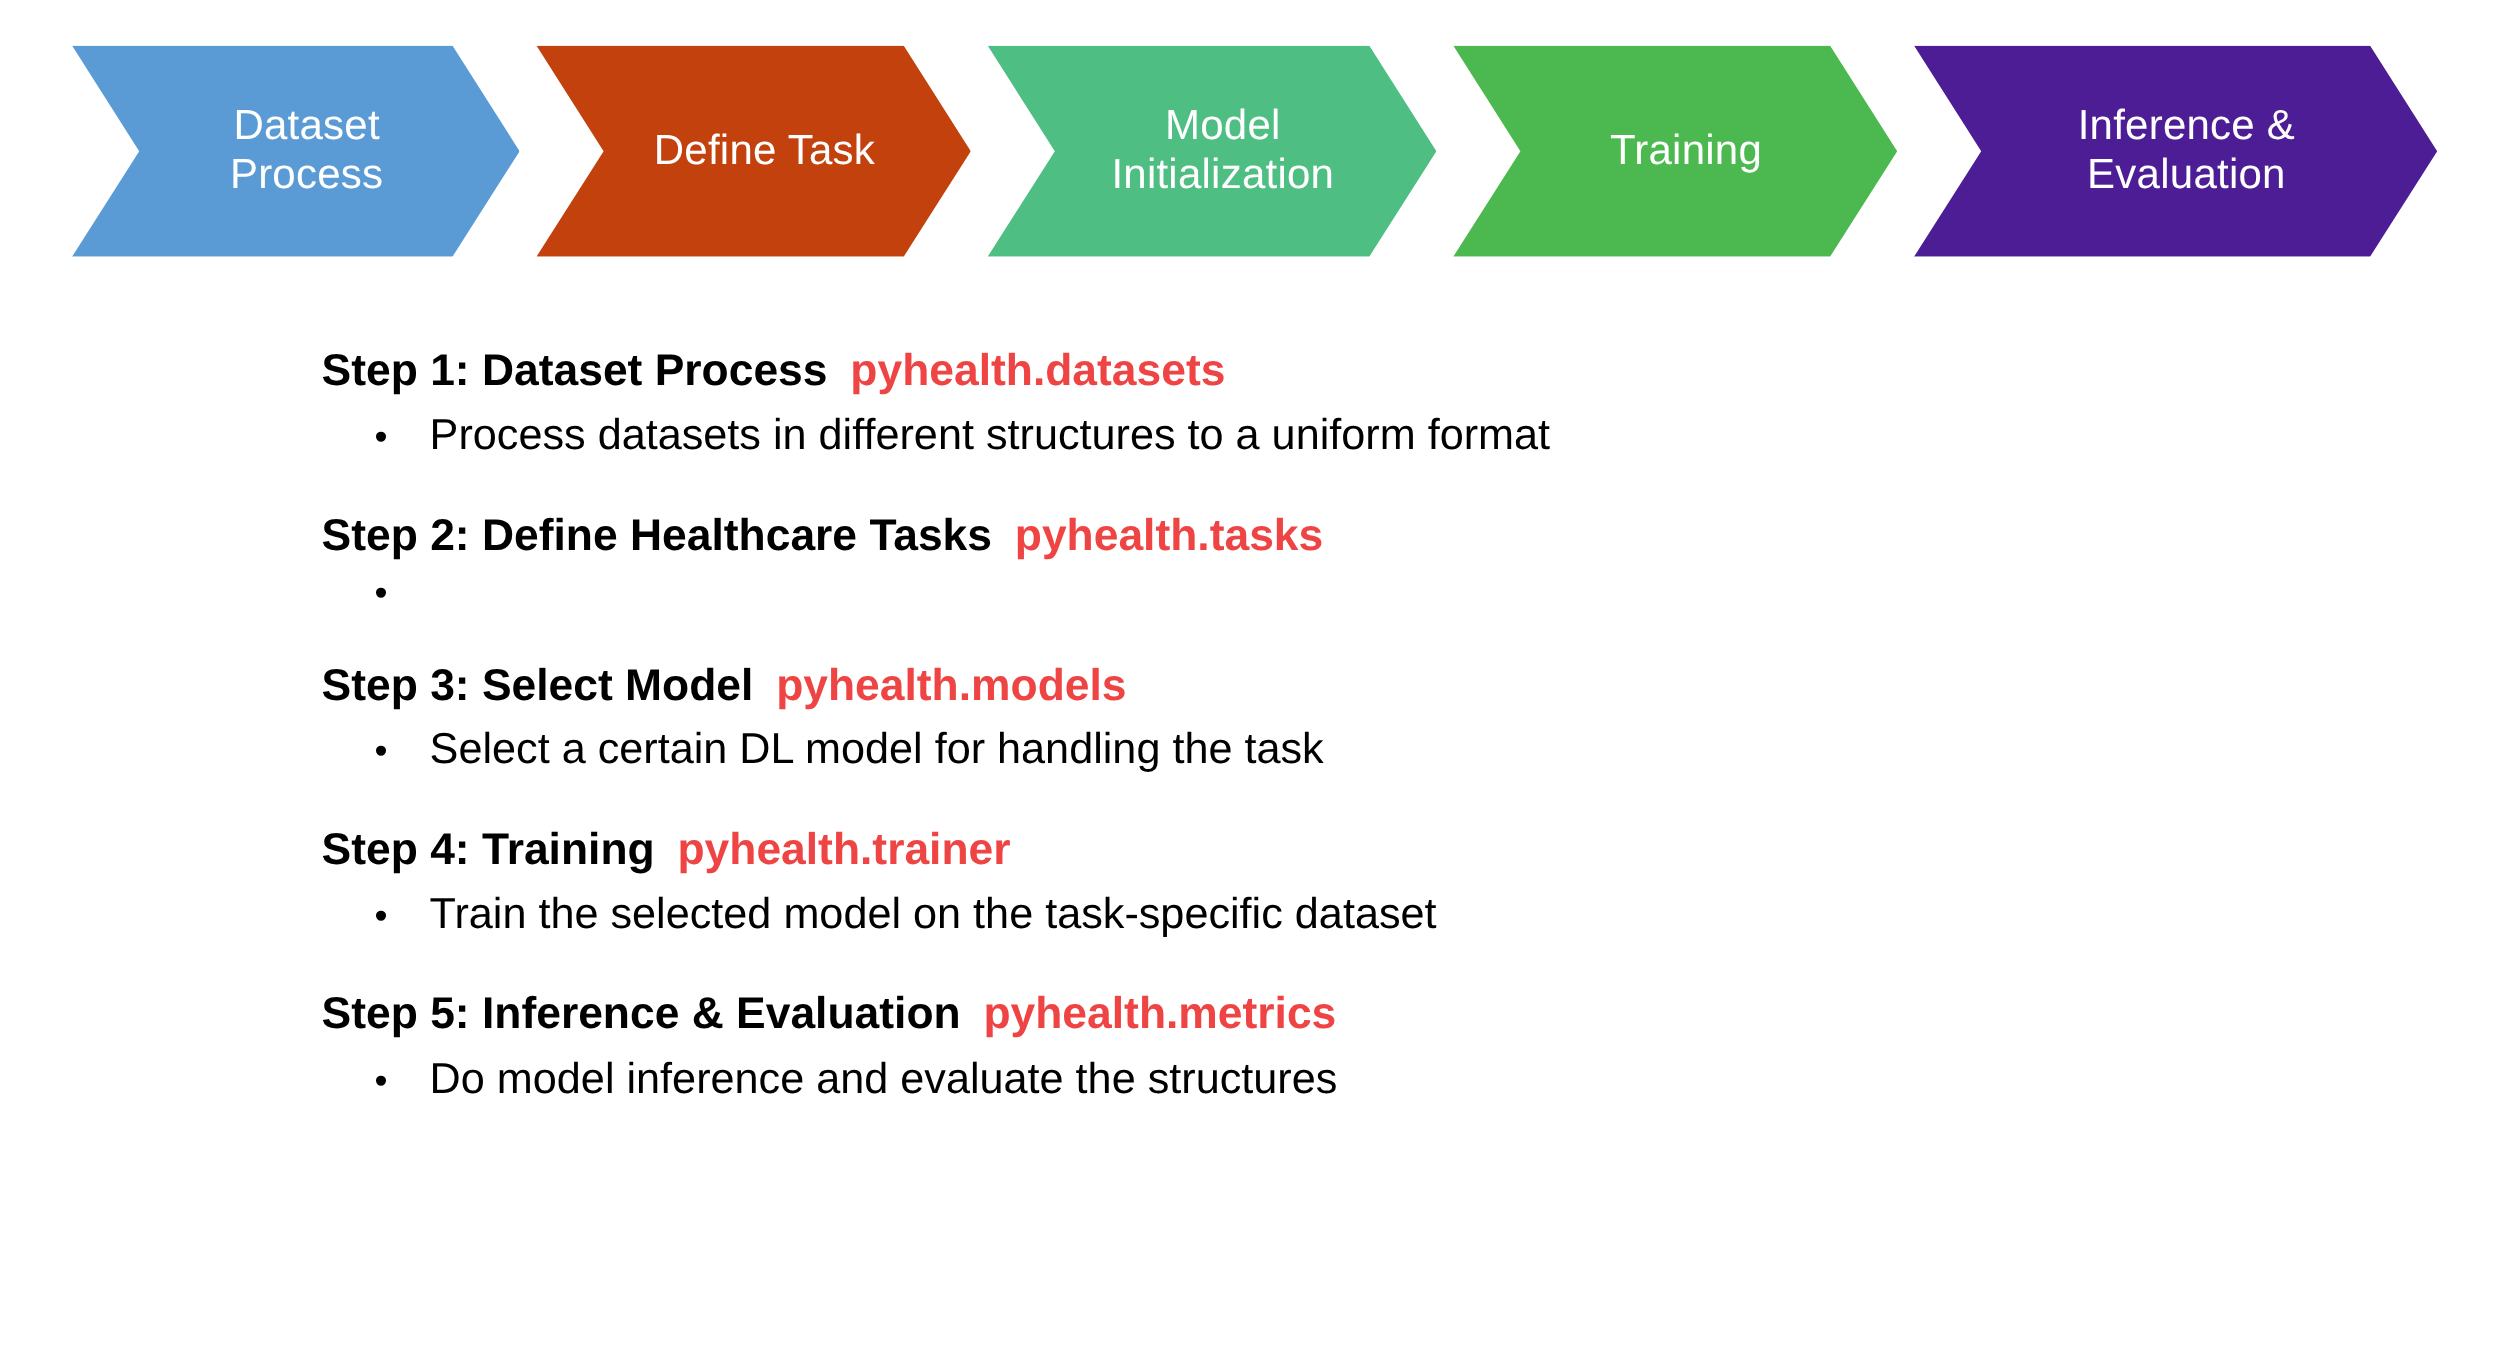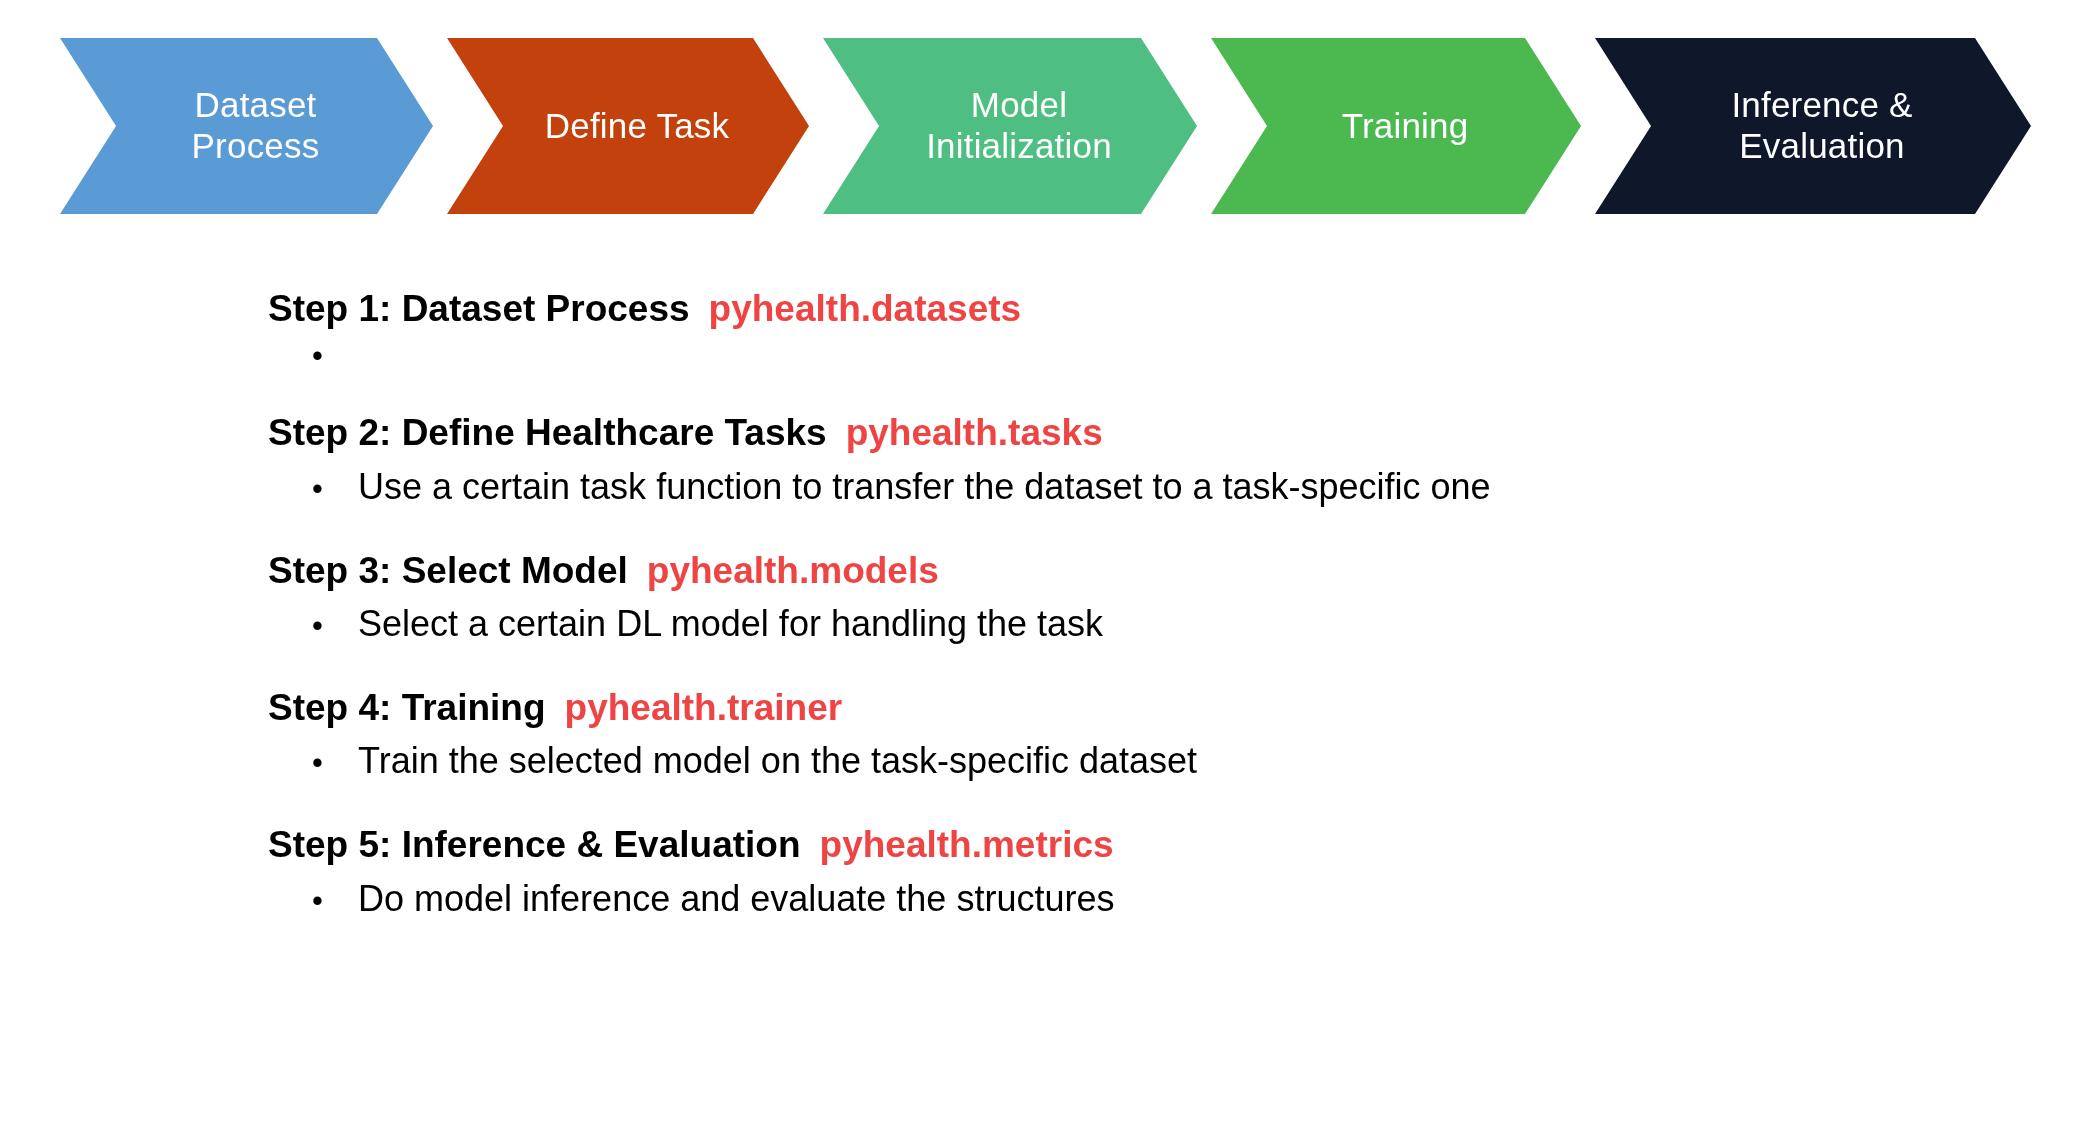--- a/index.html
+++ b/index.html
@@ -119,45 +119,45 @@
 
   <div class="chev w3" style="background: rgb(79, 190, 131);">
     <span class="chev-label">Model
 Initialization</span>
   </div>
 
   <div class="chev w4" style="background: rgb(75, 185, 79);">
     <span class="chev-label">Training</span>
   </div>
 
-  <div class="chev w5" style="background: #0f172a;">
+  <div class="chev w5" style="background: #4c1d95;">
     <span class="chev-label">Inference &amp;
 Evaluation</span>
   </div>
 
 </div>
 
 <div id="steps">
 
   <div class="step">
     <div class="step-head">
       <span>Step 1: Dataset Process</span><span class="module">pyhealth.datasets</span>
     </div>
     <div class="step-bullet">
       <span class="bullet-dot">•</span>
+      <span class="bullet-text">Process datasets in different structures to a uniform format</span>
     </div>
   </div>
 
   <div class="step">
     <div class="step-head">
       <span>Step 2: Define Healthcare Tasks</span><span class="module">pyhealth.tasks</span>
     </div>
     <div class="step-bullet">
       <span class="bullet-dot">•</span>
-      <span class="bullet-text">Use a certain task function to transfer the dataset to a task-specific one</span>
     </div>
   </div>
 
   <div class="step">
     <div class="step-head">
       <span>Step 3: Select Model</span><span class="module">pyhealth.models</span>
     </div>
     <div class="step-bullet">
       <span class="bullet-dot">•</span>
       <span class="bullet-text">Select a certain DL model for handling the task</span>

